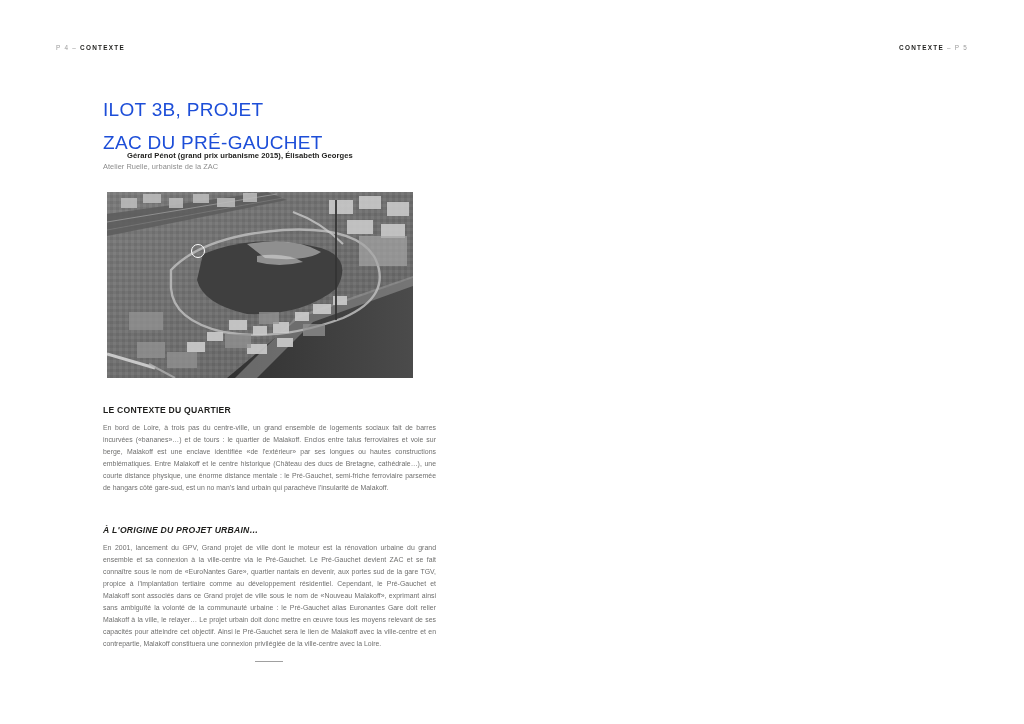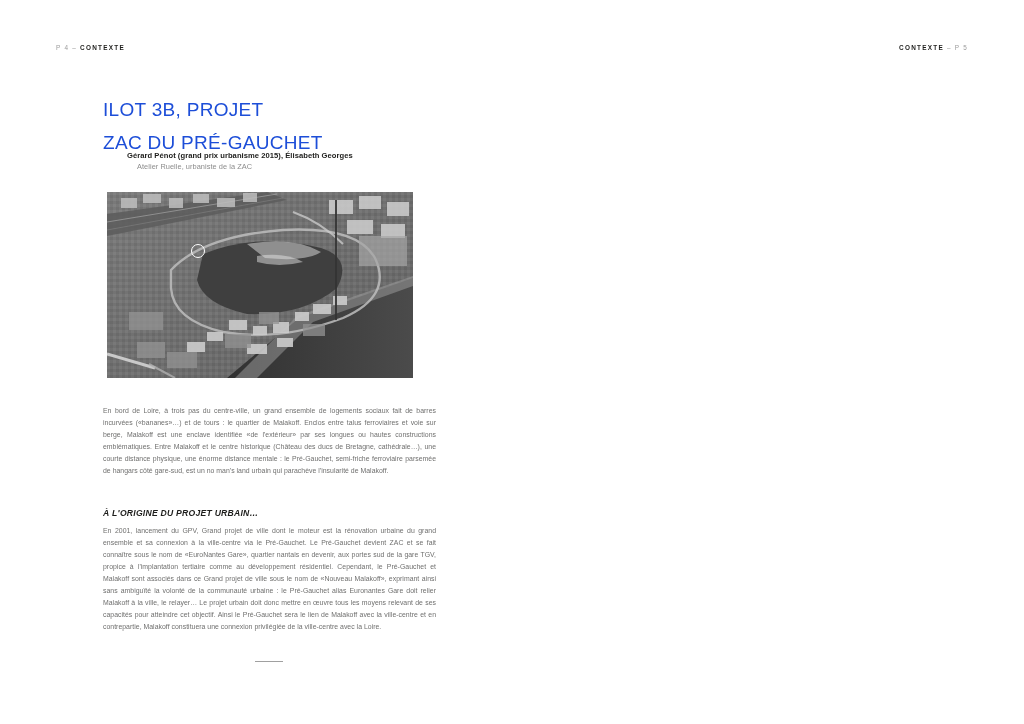--- a/index.html
+++ b/index.html
@@ -69,21 +69,20 @@
     letter-spacing: 0.05px;
     line-height: 11px;
     margin-left: 24px;
   }
   .byline-role {
     font-size: 7.4px;
     font-weight: 400;
     color: #8c8c8c;
     letter-spacing: 0.05px;
     line-height: 11px;
-    margin-left: 34px;
   }
 
   
   .photo {
     position: absolute;
     overflow: hidden;
     background: #2f3436;
     filter: grayscale(100%);
   }
   .photo-left {
@@ -229,20 +228,21 @@
         <rect x="252" y="44" width="48" height="30" fill="#9fa6a9" opacity="0.7"></rect>
         <rect x="228" y="8" width="2" height="120" fill="#2e3436" opacity="0.9"></rect>
 
         <path d="M0 162 L48 176" stroke="#cdd4d7" stroke-width="3" fill="none" opacity="0.9"></path>
         <path d="M42 172 L68 186" stroke="#aab1b4" stroke-width="2" fill="none" opacity="0.8"></path>
       </svg>
       <div class="marker marker-left"></div>
     </div>
 
     <div class="col col-left">
+      <h2 class="sec">LE CONTEXTE DU QUARTIER</h2>
       <p class="body">En bord de Loire, à trois pas du centre-ville, un grand ensemble de logements sociaux fait de barres incurvées («bananes»…) et de tours : le quartier de Malakoff. Enclos entre talus ferroviaires et voie sur berge, Malakoff est une enclave identifiée «de l'extérieur» par ses longues ou hautes constructions emblématiques. Entre Malakoff et le centre historique (Château des ducs de Bretagne, cathédrale…), une courte distance physique, une énorme distance mentale : le Pré-Gauchet, semi-friche ferroviaire parsemée de hangars côté gare-sud, est un no man's land urbain qui parachève l'insularité de Malakoff.</p>
       <h2 class="sec sec-gap">À L'ORIGINE DU PROJET URBAIN…</h2>
       <p class="body">En 2001, lancement du GPV, Grand projet de ville dont le moteur est la rénovation urbaine du grand ensemble et sa connexion à la ville-centre via le Pré-Gauchet. Le Pré-Gauchet devient ZAC et se fait connaître sous le nom de «EuroNantes Gare», quartier nantais en devenir, aux portes sud de la gare TGV, propice à l'implantation tertiaire comme au développement résidentiel. Cependant, le Pré-Gauchet et Malakoff sont associés dans ce Grand projet de ville sous le nom de «Nouveau Malakoff», exprimant ainsi sans ambiguïté la volonté de la communauté urbaine : le Pré-Gauchet alias Euronantes Gare doit relier Malakoff à la ville, le relayer… Le projet urbain doit donc mettre en œuvre tous les moyens relevant de ses capacités pour atteindre cet objectif. Ainsi le Pré-Gauchet sera le lien de Malakoff avec la ville-centre et en contrepartie, Malakoff constituera une connexion privilégiée de la ville-centre avec la Loire.</p>
     </div>
 
     <div class="rule rule-left"></div>
   </div>
 
   <div class="page page-right">
 

